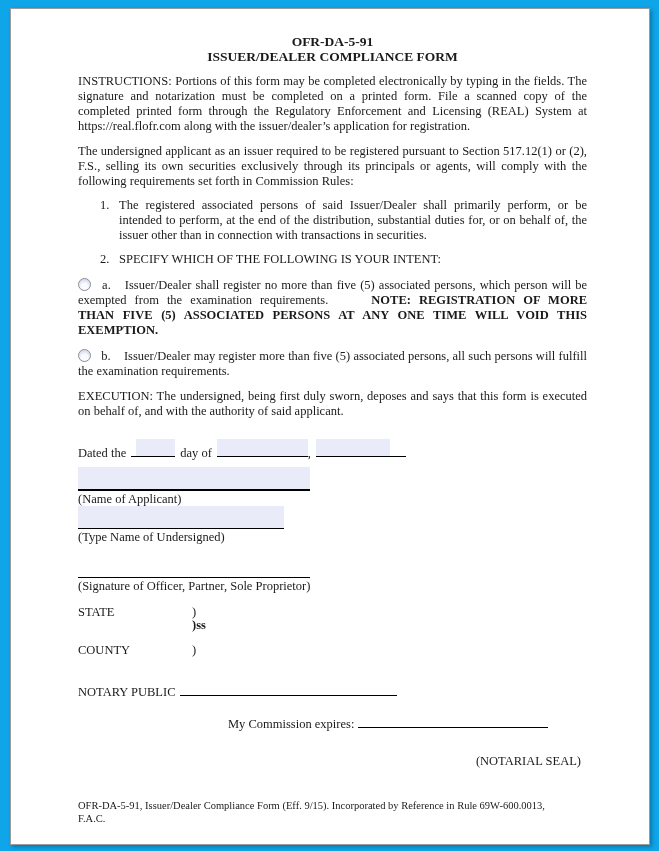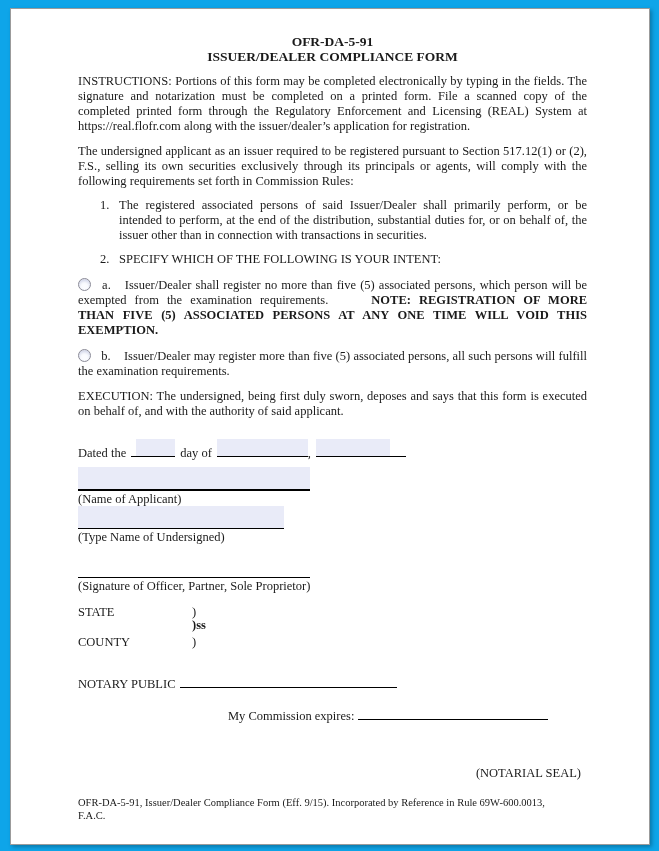--- a/index.html
+++ b/index.html
@@ -70,29 +70,29 @@
   .typename { width: 206px; border-bottom: 1px solid #000; margin-top: 0; }
   .field-label { margin-top: 1px; line-height: 14px; }
   .sig-line { width: 232px; border-bottom: 1px solid #000; height: 16px; margin-top: 17px; }
   
   .subscribed { margin-top: 23px; white-space: nowrap; }
   .uline { display: inline-block; border-bottom: 1px solid #000; height: 12px; vertical-align: baseline; }
   .u1 { width: 38px; }
   .u2 { width: 110px; }
   .u3 { width: 30px; }
   .state-block { margin-top: 13px; line-height: 13px; }
-  .state-row { margin-top: 4px; }
+  .state-row { margin-top: 12px; }
   .state-label { display: inline-block; width: 114px; }
   .ss-row { margin-left: 114px; font-weight: bold; }
   .notary-row { margin-top: 26px; white-space: nowrap; }
   .commission-row { margin-left: 150px; margin-top: 15px; white-space: nowrap; }
   .n1 { width: 217px; margin-left: 4px; }
   .n2 { width: 190px; margin-left: 4px; }
-  .seal { text-align: right; padding-right: 6px; margin-top: 42px; }
-  .footer { margin-top: 16px; font-size: 10.5px; line-height: 12.5px; }
+  .seal { text-align: right; padding-right: 6px; margin-top: 22px; }
+  .footer { margin-top: 31px; font-size: 10.5px; line-height: 12.5px; }
 </style>
 </head>
 <body>
 
 <div class="viewport">
   <div class="page">
 
     <div class="title-block">
       <div>OFR-DA-5-91</div>
       <div>ISSUER/DEALER COMPLIANCE FORM</div>

